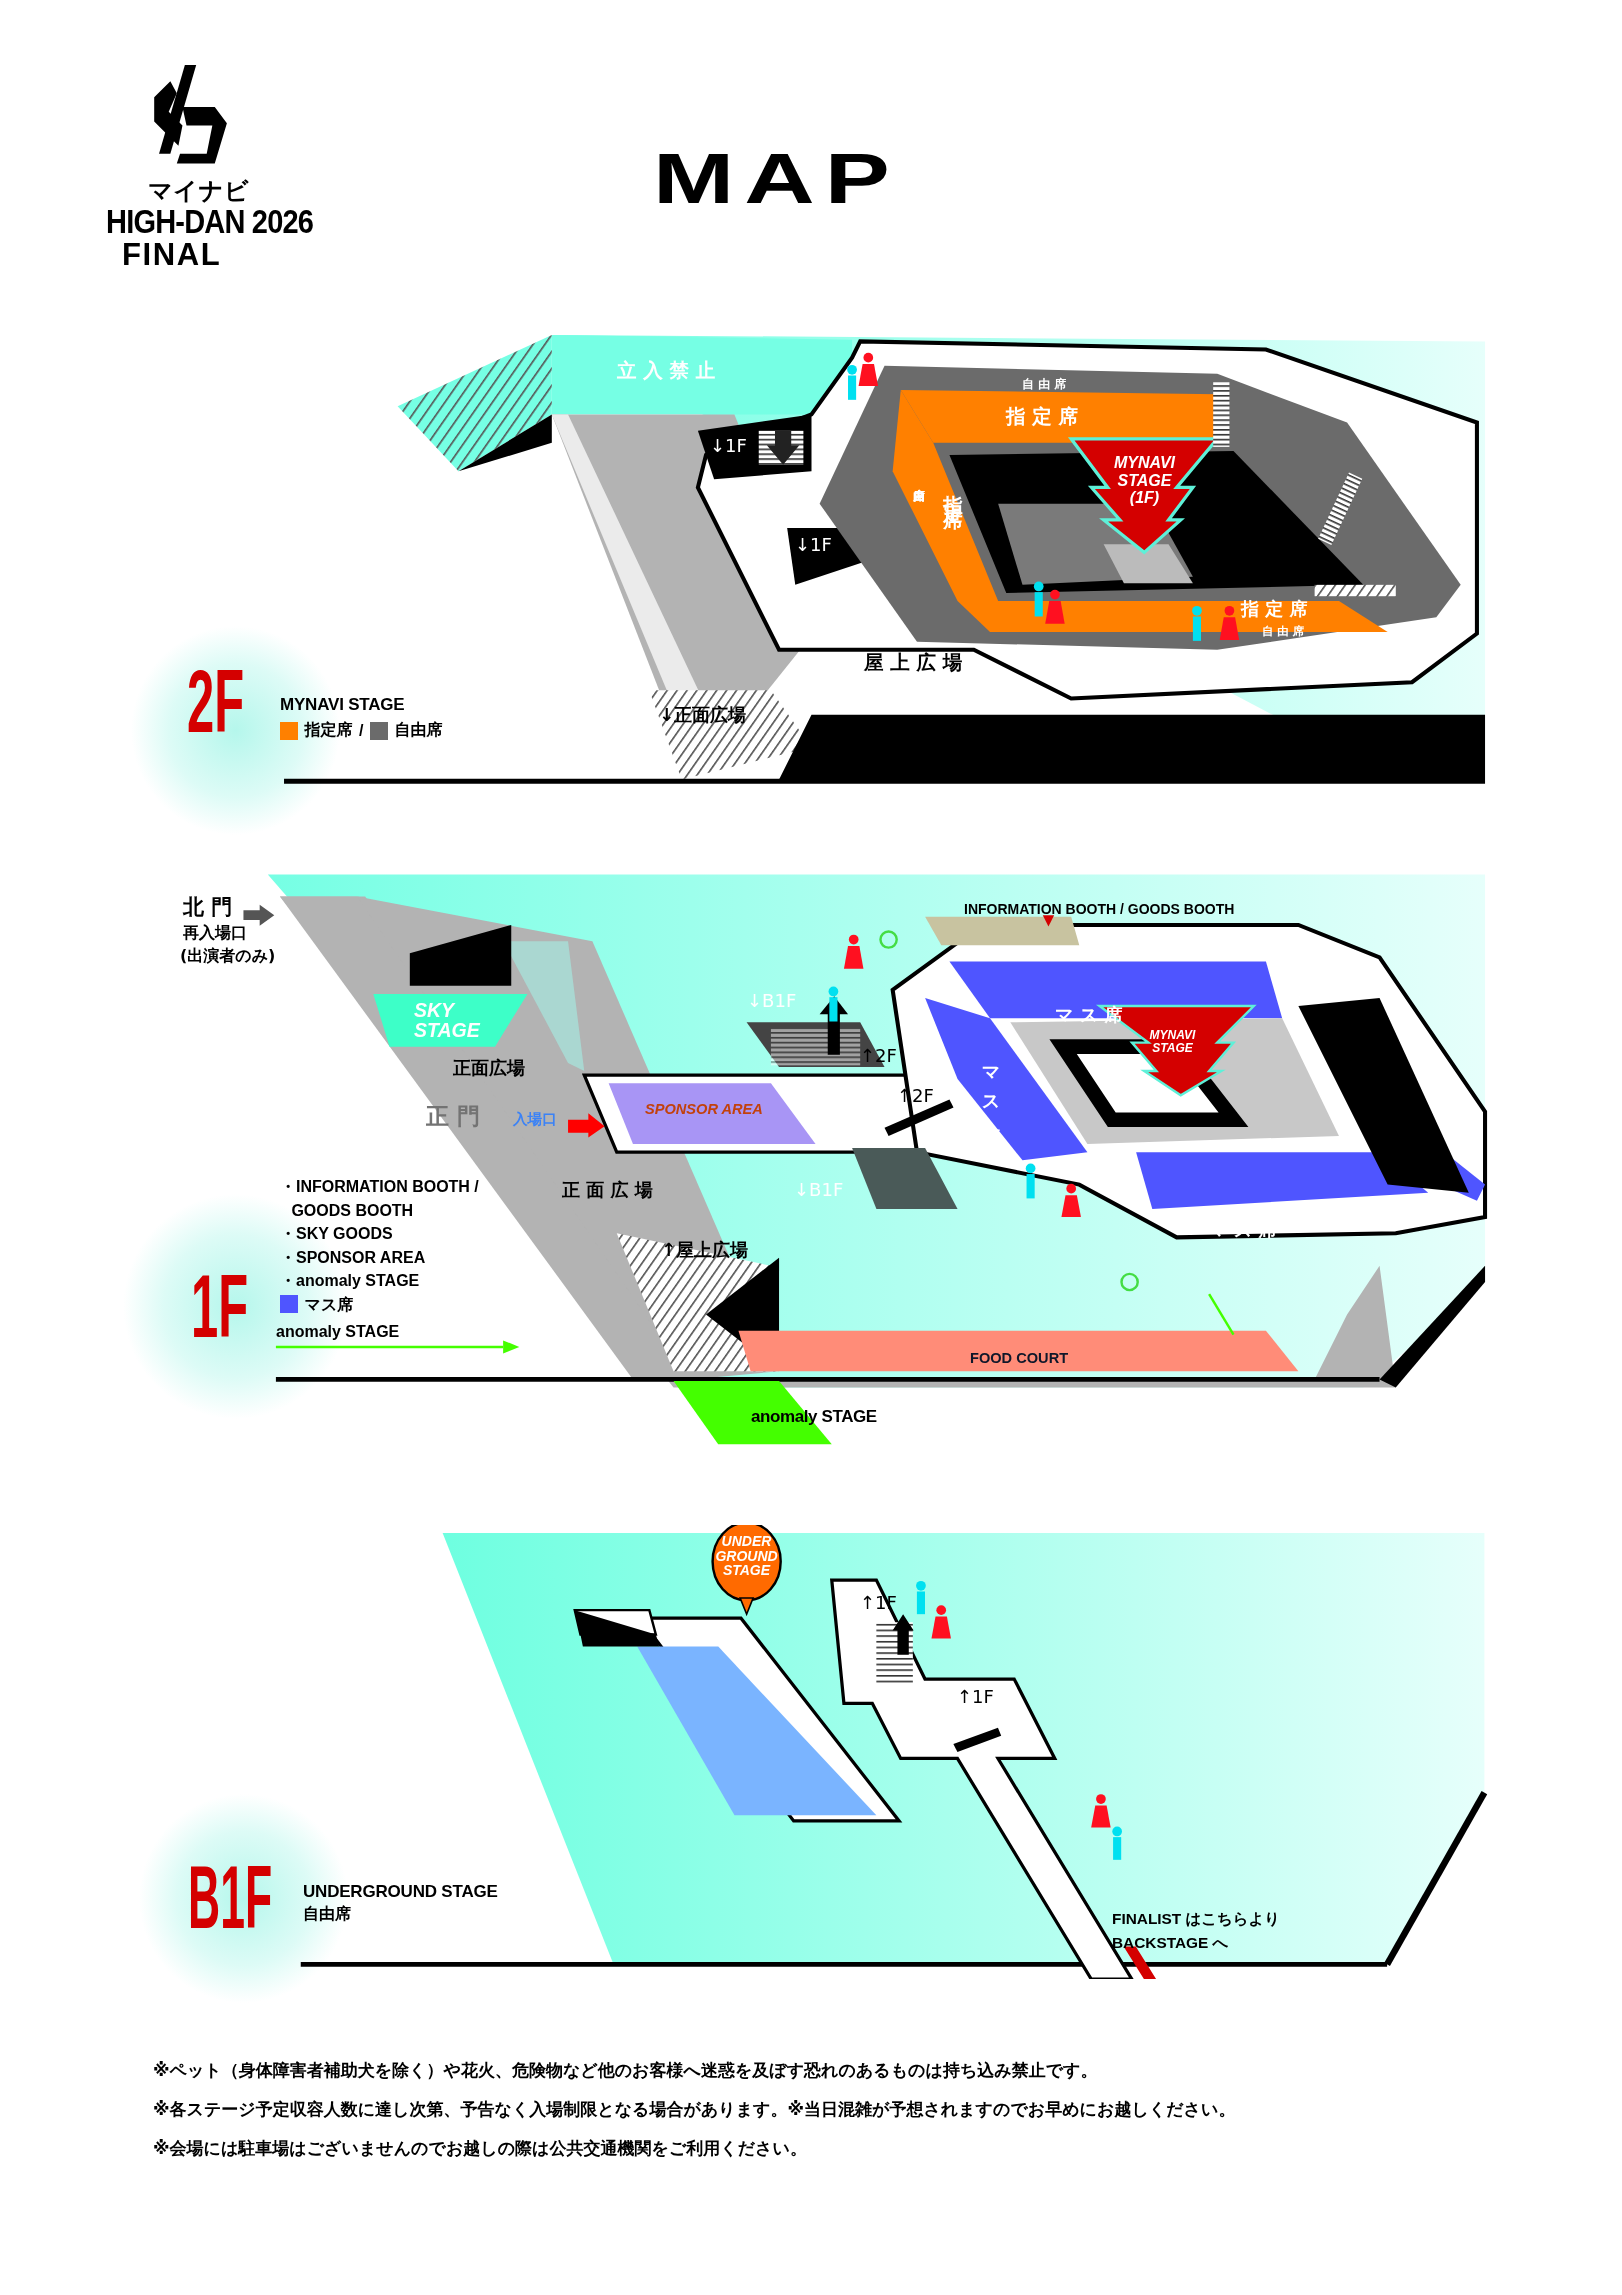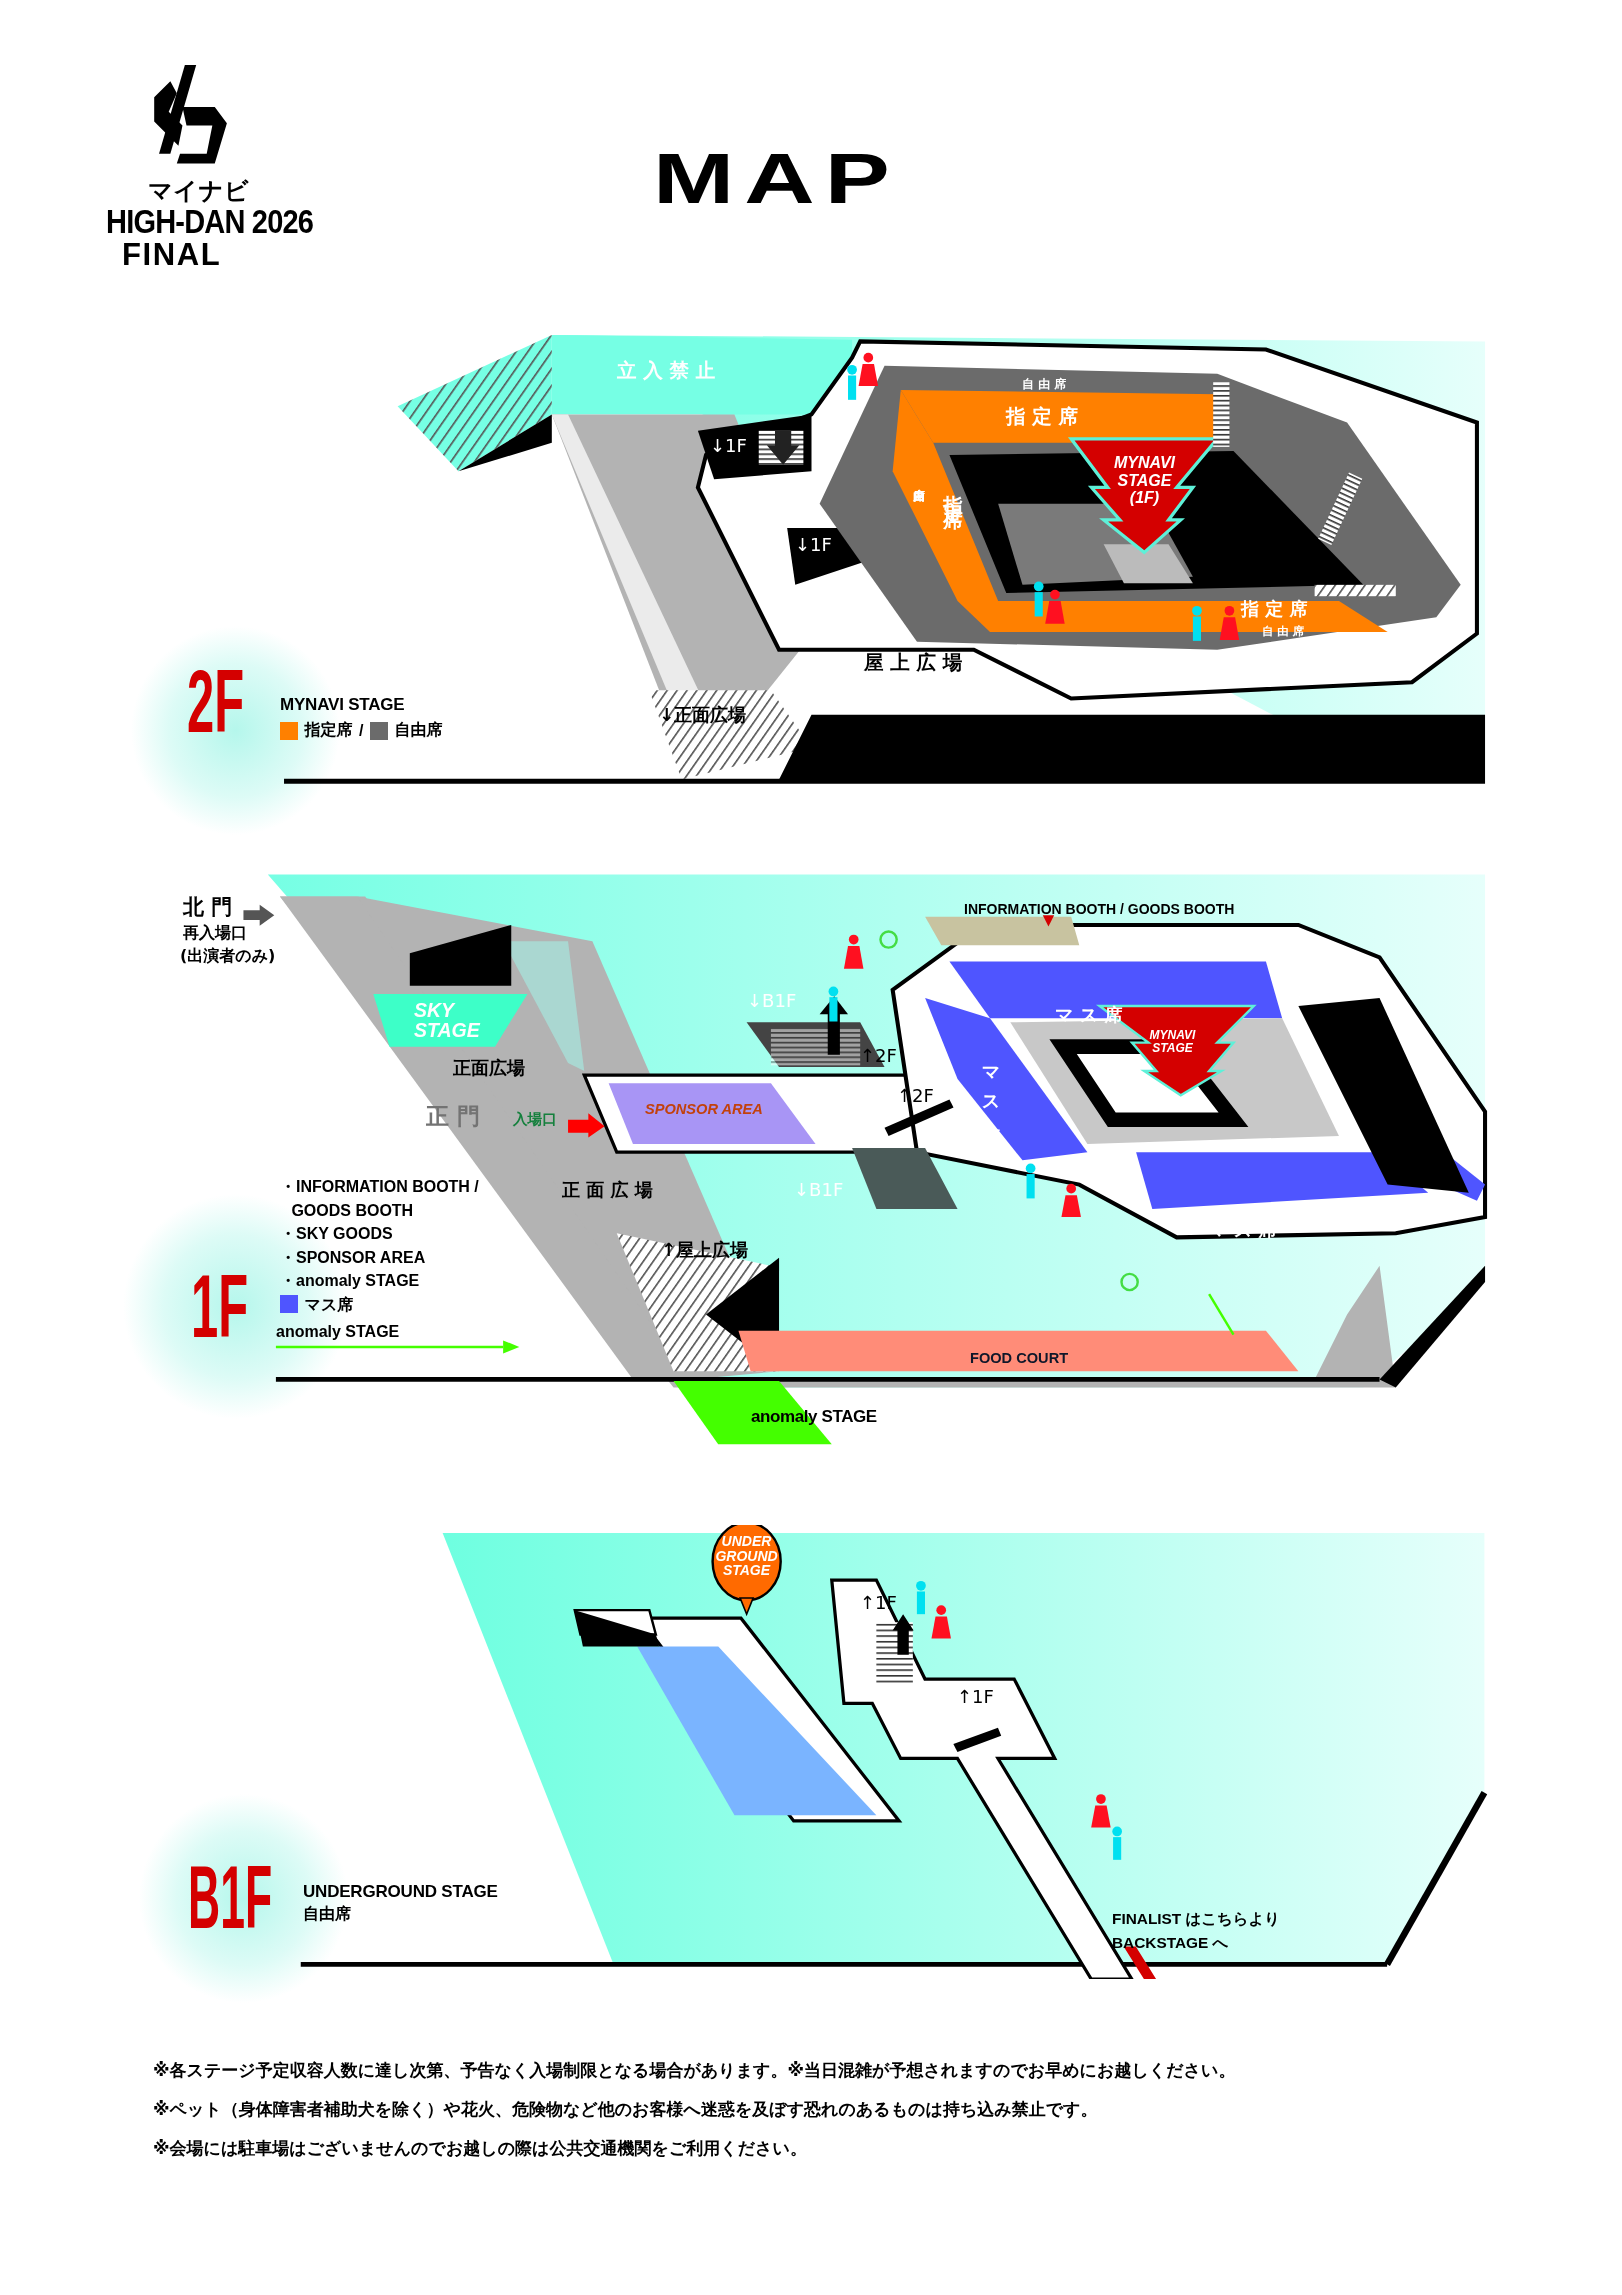--- a/index.html
+++ b/index.html
@@ -233,21 +233,21 @@
 
   <span class="abs map-label" style="left:183px;top:897px;font-size:21px;">北 門</span>
   <span class="abs map-label" style="left:183px;top:925px;font-size:16px;">再入場口</span>
   <span class="abs map-label" style="left:180px;top:948px;font-size:16px;">(出演者のみ)</span>
   <div class="abs" style="left:414px;top:1000px;color:#fff;font-family:'Liberation Sans',sans-serif;font-weight:bold;font-style:italic;font-size:19.5px;line-height:1.05;">
     <div>SKY</div>
     <div>STAGE</div>
   </div>
   <span class="abs map-label" style="left:453px;top:1059px;font-size:18px;">正面広場</span>
   <span class="abs map-label" style="left:426px;top:1105px;font-size:23px;color:#737373;">正 門</span>
-  <span class="abs map-label" style="left:513px;top:1112px;font-size:14.6px;color:#15803d;">入場口</span>
+  <span class="abs map-label" style="left:513px;top:1112px;font-size:14.6px;color:#3b82f6;">入場口</span>
   <span class="abs map-label" style="left:645px;top:1102px;font-size:14.6px;color:#c2410c;font-family:'Liberation Sans',sans-serif;font-style:italic;">SPONSOR AREA</span>
   <span class="abs map-label" style="left:544px;top:1181px;font-size:18px;margin-left:18px;">正 面 広 場</span>
   <span class="abs map-label" style="left:661px;top:1241px;font-size:18px;">↑屋上広場</span>
   <span class="abs map-label" style="left:747px;top:992px;font-size:18px;color:#fff;font-weight:normal;">↓B1F</span>
   <span class="abs map-label" style="left:860px;top:1047px;font-size:18px;font-weight:normal;">↑2F</span>
   <span class="abs map-label" style="left:897px;top:1087px;font-size:18px;font-weight:normal;">↑2F</span>
   <span class="abs map-label" style="left:794px;top:1181px;font-size:18px;color:#fff;font-weight:normal;">↓B1F</span>
   <span class="abs map-label" style="left:964px;top:902px;font-size:14px;font-family:'Liberation Sans',sans-serif;">INFORMATION BOOTH / GOODS BOOTH</span>
   <span class="abs map-label" style="left:1055px;top:1006px;font-size:18px;color:#fff;">マ ス 席</span>
   <span class="abs map-label" style="left:982px;top:1055px;font-size:18px;color:#fff;writing-mode:vertical-rl;letter-spacing:8px;">マス席</span>
@@ -329,17 +329,17 @@
     <div>FINALIST はこちらより</div>
     <div>BACKSTAGE へ</div>
   </div>
 
   <span class="abs floor-label" style="left:188px;top:1853px;font-size:89px;transform:scaleX(0.5);">B1F</span>
   <span class="abs legend-title" style="left:303px;top:1882px;">UNDERGROUND STAGE</span>
   <span class="abs legend-item" style="left:303px;top:1904px;">自由席</span>
 </section>
 
 <div class="abs notes">
+  <p>※ペット（身体障害者補助犬を除く）や花火、危険物など他のお客様へ迷惑を及ぼす恐れのあるものは持ち込み禁止です。</p>
   <p>※各ステージ予定収容人数に達し次第、予告なく入場制限となる場合があります。※当日混雑が予想されますのでお早めにお越しください。</p>
-  <p>※ペット（身体障害者補助犬を除く）や花火、危険物など他のお客様へ迷惑を及ぼす恐れのあるものは持ち込み禁止です。</p>
   <p>※会場には駐車場はございませんのでお越しの際は公共交通機関をご利用ください。</p>
 </div>
 
 
 </body></html>

